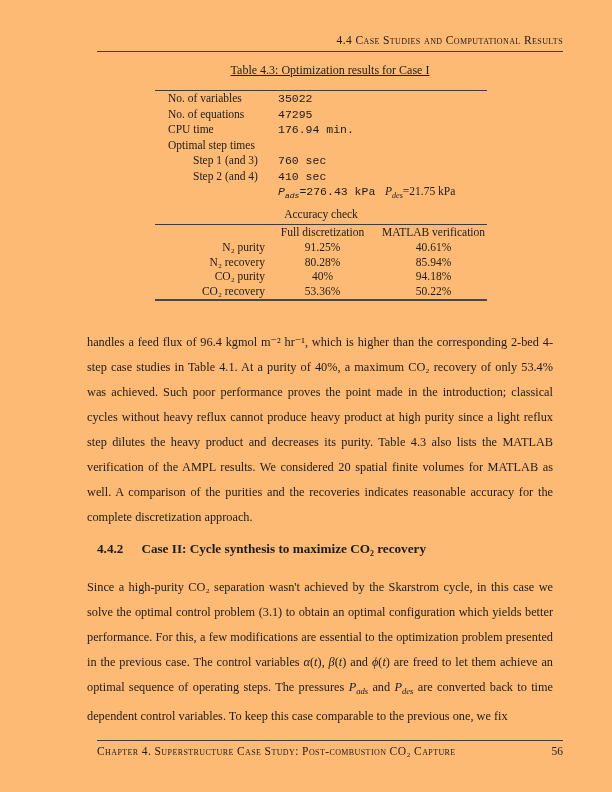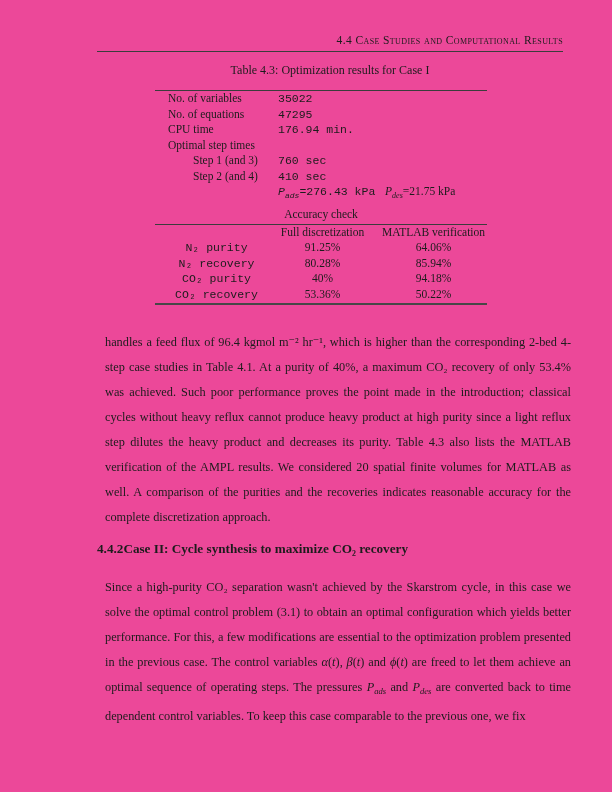--- a/index.html
+++ b/index.html
@@ -1,56 +1,56 @@
 <!DOCTYPE html>
 <html><head>
 <meta charset="utf-8">
 <style>
   * { margin:0; padding:0; box-sizing:border-box; }
   html,body { background:#e8e8e8; }
   .page {
     position:relative; width:612px; height:792px; margin:0 auto;
-    background:#ec4899; color:#1c1c1c; overflow:hidden;
+    background:#fdba74; color:#1c1c1c; overflow:hidden;
     font-family:"Liberation Serif","DejaVu Serif",serif;
   }
   .running-head {
     position:absolute; left:97px; top:34px; width:466px;
     text-align:right; font-variant:small-caps; font-size:11.5px;
     letter-spacing:0.4px; padding-bottom:5px; border-bottom:1px solid #3c3c3c;
   }
   .caption {
     position:absolute; left:97px; top:63px; width:466px;
-    text-align:center; font-size:12px;
+    text-align:center; font-size:12px;text-decoration:underline;
   }
   .tablewrap { position:absolute; left:155px; top:90px; width:332px; }
   .rule  { border-top:1px solid #3c3c3c; height:0; }
   .rule.thick { border-top:2px solid #474747; }
   table { border-collapse:collapse; width:100%; font-size:11.5px; }
   td { padding:0; line-height:14.7px; vertical-align:baseline; font-size:11.5px; }
   .t1 td.lbl { padding-left:13px; width:123px; }
   .t1 td.ind { padding-left:38px; }
   .t1 td.c2  { width:107px;font-family:Liberation Mono, monospace; }
   .t1 td.c3  { width:102px; }
   .acc-title { text-align:center; font-size:11.5px; line-height:15px; margin-top:3px; padding-bottom:2px; }
-  .t2 td.lbl { padding-left:13px; width:110px; text-align:center;font-family:Liberation Mono, monospace; }
+  .t2 td.lbl { padding-left:13px; width:110px; text-align:right; }
   .t2 td.c2  { width:115px; text-align:center; }
   .t2 td.c3  { width:107px; text-align:center; }
   i, .mi { font-style:italic; }
   sub { font-size:0.7em; font-style:italic; }
   .para {
-    position:absolute; left:105px; width:466px;
+    position:absolute; left:87px; width:466px;
     font-size:12.3px; line-height:25px; text-align:justify;
   }
   #para1 { top:330px; }
   #para2 { top:575px; }
   .heading {
     position:absolute; left:97px; top:541px; width:466px;
     font-weight:bold; font-size:13.2px;
   }
-  .heading .num { }
+  .heading .num { margin-right:18px; }
   .page-footer {
     position:absolute; left:97px; top:740px; width:466px;
     border-top:1px solid #3c3c3c; padding-top:4px;
     display:flex; justify-content:space-between; align-items:baseline;
     font-variant:small-caps; font-size:11.5px; letter-spacing:0.4px;
   }
   .page-footer .pageno { font-variant:normal; letter-spacing:0; }
 </style>
 </head>
 <body>
@@ -110,21 +110,21 @@
     <table class="t2">
       <tbody>
           <tr class="hdr">
         <td class="lbl"></td>
         <td class="c2">Full discretization</td>
         <td class="c3">MATLAB verification</td>
       </tr>
       <tr>
         <td class="lbl">N₂ purity</td>
         <td class="c2">91.25%</td>
-        <td class="c3">64.06%</td>
+        <td class="c3">40.61%</td>
       </tr>
       <tr>
         <td class="lbl">N₂ recovery</td>
         <td class="c2">80.28%</td>
         <td class="c3">85.94%</td>
       </tr>
       <tr>
         <td class="lbl">CO₂ purity</td>
         <td class="c2">40%</td>
         <td class="c3">94.18%</td>
@@ -139,14 +139,18 @@
 
     <div class="rule thick"></div>
   </div>
 
   <p class="para" id="para1">handles a feed flux of 96.4 kgmol m⁻² hr⁻¹, which is higher than the corresponding 2-bed 4-step case studies in Table 4.1. At a purity of 40%, a maximum CO₂ recovery of only 53.4% was achieved. Such poor performance proves the point made in the introduction; classical cycles without heavy reflux cannot produce heavy product at high purity since a light reflux step dilutes the heavy product and decreases its purity. Table 4.3 also lists the MATLAB verification of the AMPL results. We considered 20 spatial finite volumes for MATLAB as well. A comparison of the purities and the recoveries indicates reasonable accuracy for the complete discretization approach.</p>
 
   <h2 class="heading"><span class="num">4.4.2</span><span>Case II: Cycle synthesis to maximize CO₂ recovery</span></h2>
 
   <p class="para" id="para2"><span>Since a high-purity CO₂ separation wasn't achieved by the Skarstrom cycle, in this case we solve the optimal control problem (3.1) to obtain an optimal configuration which yields better performance. For this, a few modifications are essential to the optimization problem presented in the previous case. The control variables </span><i>α</i><span>(</span><i>t</i><span>), </span><i>β</i><span>(</span><i>t</i><span>) and </span><i>ϕ</i><span>(</span><i>t</i><span>) are freed to let them achieve an optimal sequence of operating steps. The pressures </span><i>P</i><sub>ads</sub><span> and </span><i>P</i><sub>des</sub><span> are converted back to time dependent control variables. To keep this case comparable to the previous one, we fix</span></p>
 
+  <div class="page-footer">
+    <span>Chapter 4. Superstructure Case Study: Post-combustion CO₂ Capture</span>
+    <span class="pageno">56</span>
+  </div>
 
 </div>
 
 </body></html>

